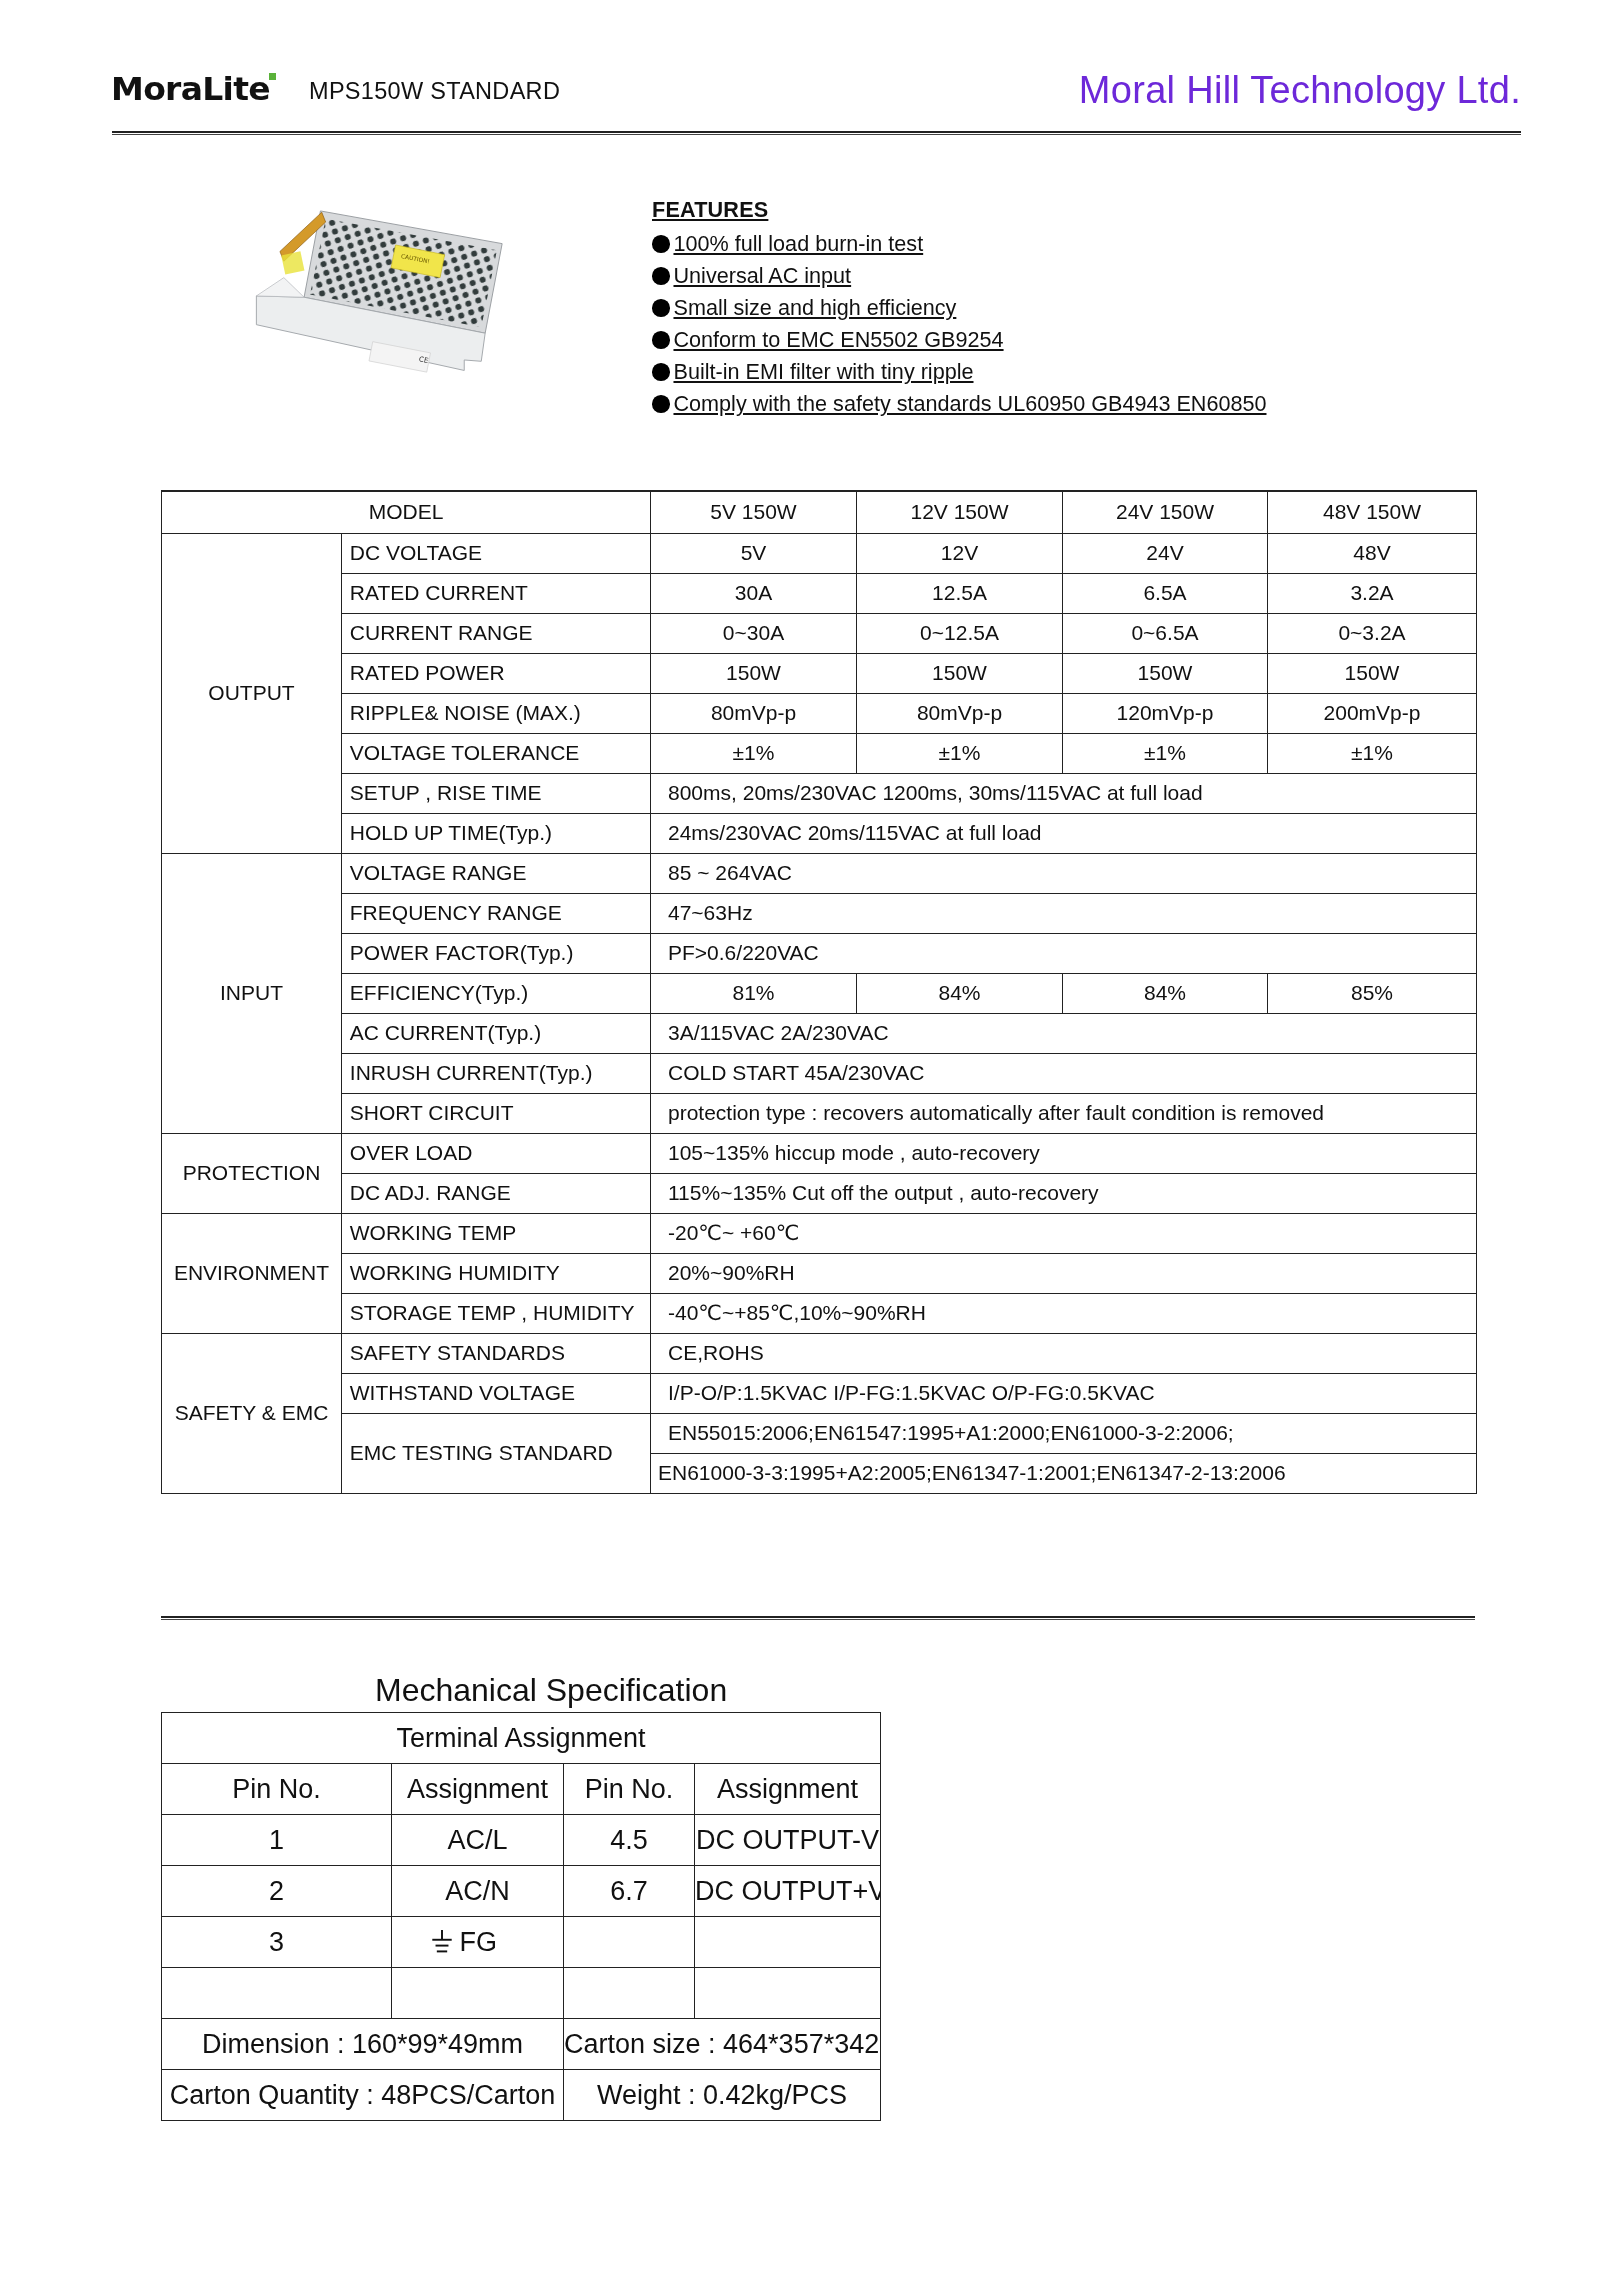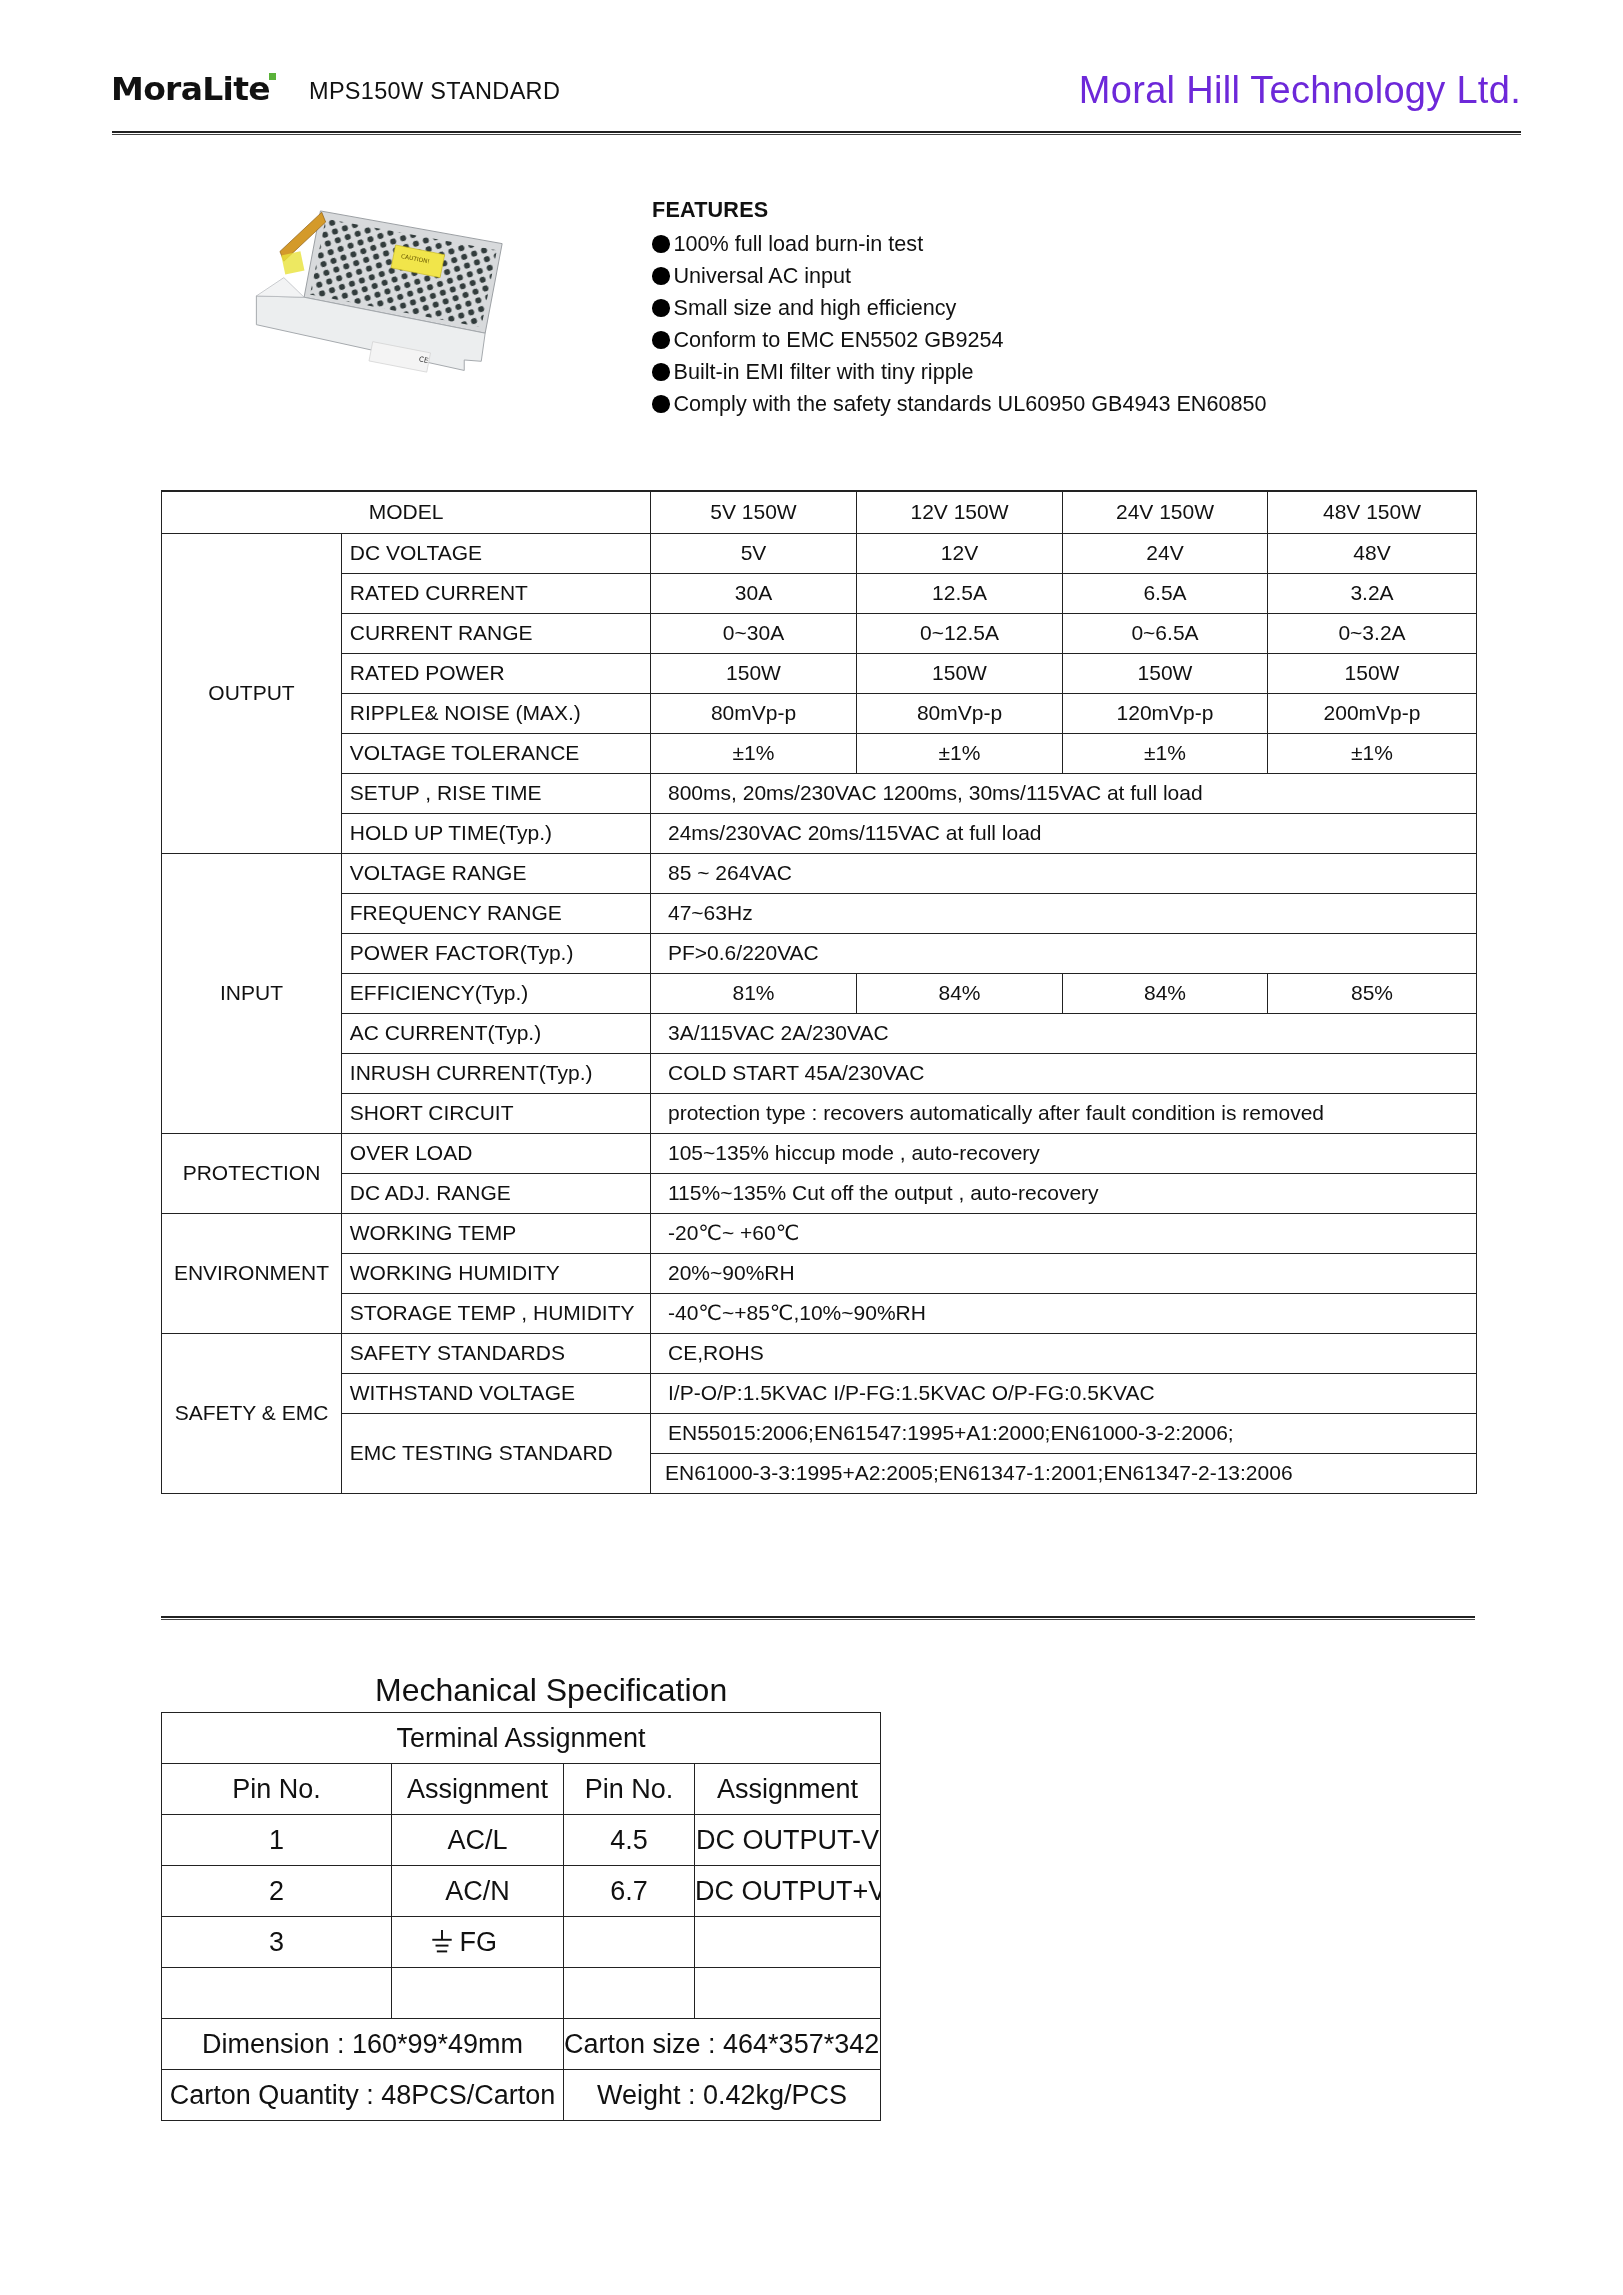--- a/index.html
+++ b/index.html
@@ -19,21 +19,21 @@
   .company { right: 103px; top: 69px; font-size: 38px; color: #6d28d9; font-weight: 300; letter-spacing: 0.3px; }
   .rule-double {
     border-top: 2.6px solid #222; height: 1.3px; border-bottom: 1.3px solid #444;
   }
   .header-rule { left: 112px; top: 131px; width: 1409px; }
 
   
   .product { left: 242px; top: 199px; width: 268px; height: 203px; }
 
   
-  .features { left: 652px; top: 197px; }
+  .features { left: 652px; top: 197px; text-decoration: underline; }
   .features .title { font-weight: bold; font-size: 21.6px; margin-bottom: 5.2px; letter-spacing: 0.2px; }
   .features .item { font-size: 21.6px; line-height: 32px; display: flex; align-items: center; }
   .features .bullet {
     display: inline-block; width: 17.6px; height: 17.6px; background: #000; border-radius: 50%;
     margin-right: 3.9px; flex: none;
   }
 
   
   table { border-collapse: collapse; position: absolute; table-layout: fixed; }
   td, th {
@@ -252,21 +252,21 @@
   </tr>
   <tr>
     <td class="lbl">WITHSTAND VOLTAGE</td>
     <td colspan="4" class="span">I/P-O/P:1.5KVAC  I/P-FG:1.5KVAC O/P-FG:0.5KVAC</td>
   </tr>
   <tr>
     <td rowspan="2" class="lbl">EMC TESTING STANDARD</td>
     <td colspan="4" class="span">EN55015:2006;EN61547:1995+A1:2000;EN61000-3-2:2006;</td>
   </tr>
   <tr>
-    <td colspan="4" class="span" style="padding-left:14px">EN61000-3-3:1995+A2:2005;EN61347-1:2001;EN61347-2-13:2006</td>
+    <td colspan="4" class="span" style="padding-left:7px">EN61000-3-3:1995+A2:2005;EN61347-1:2001;EN61347-2-13:2006</td>
   </tr>
 </tbody>
   </table>
 
 <div class="abs rule-double section-rule"></div>
 
 <div class="abs mech-title">Mechanical Specification</div>
 <table class="mech">
   <colgroup>
     <col style="width:230px">

